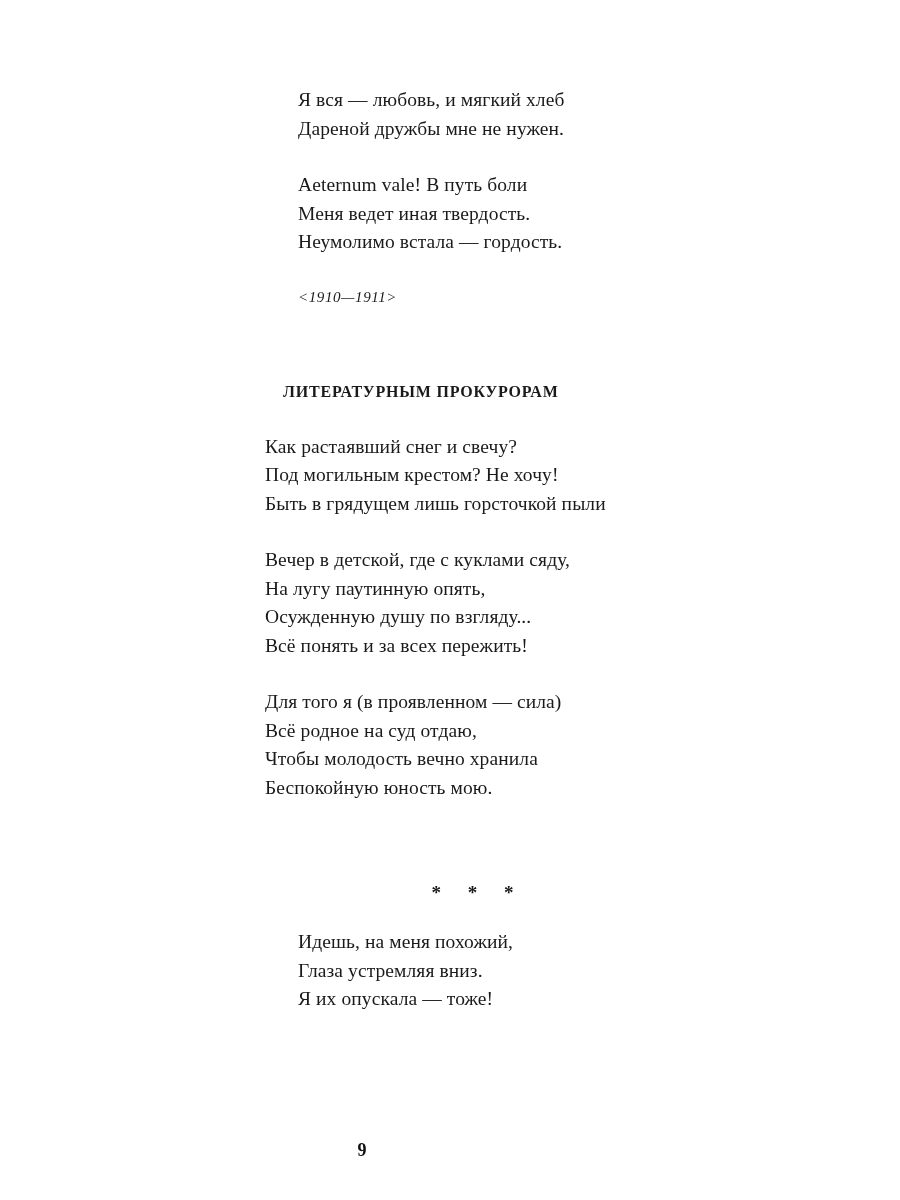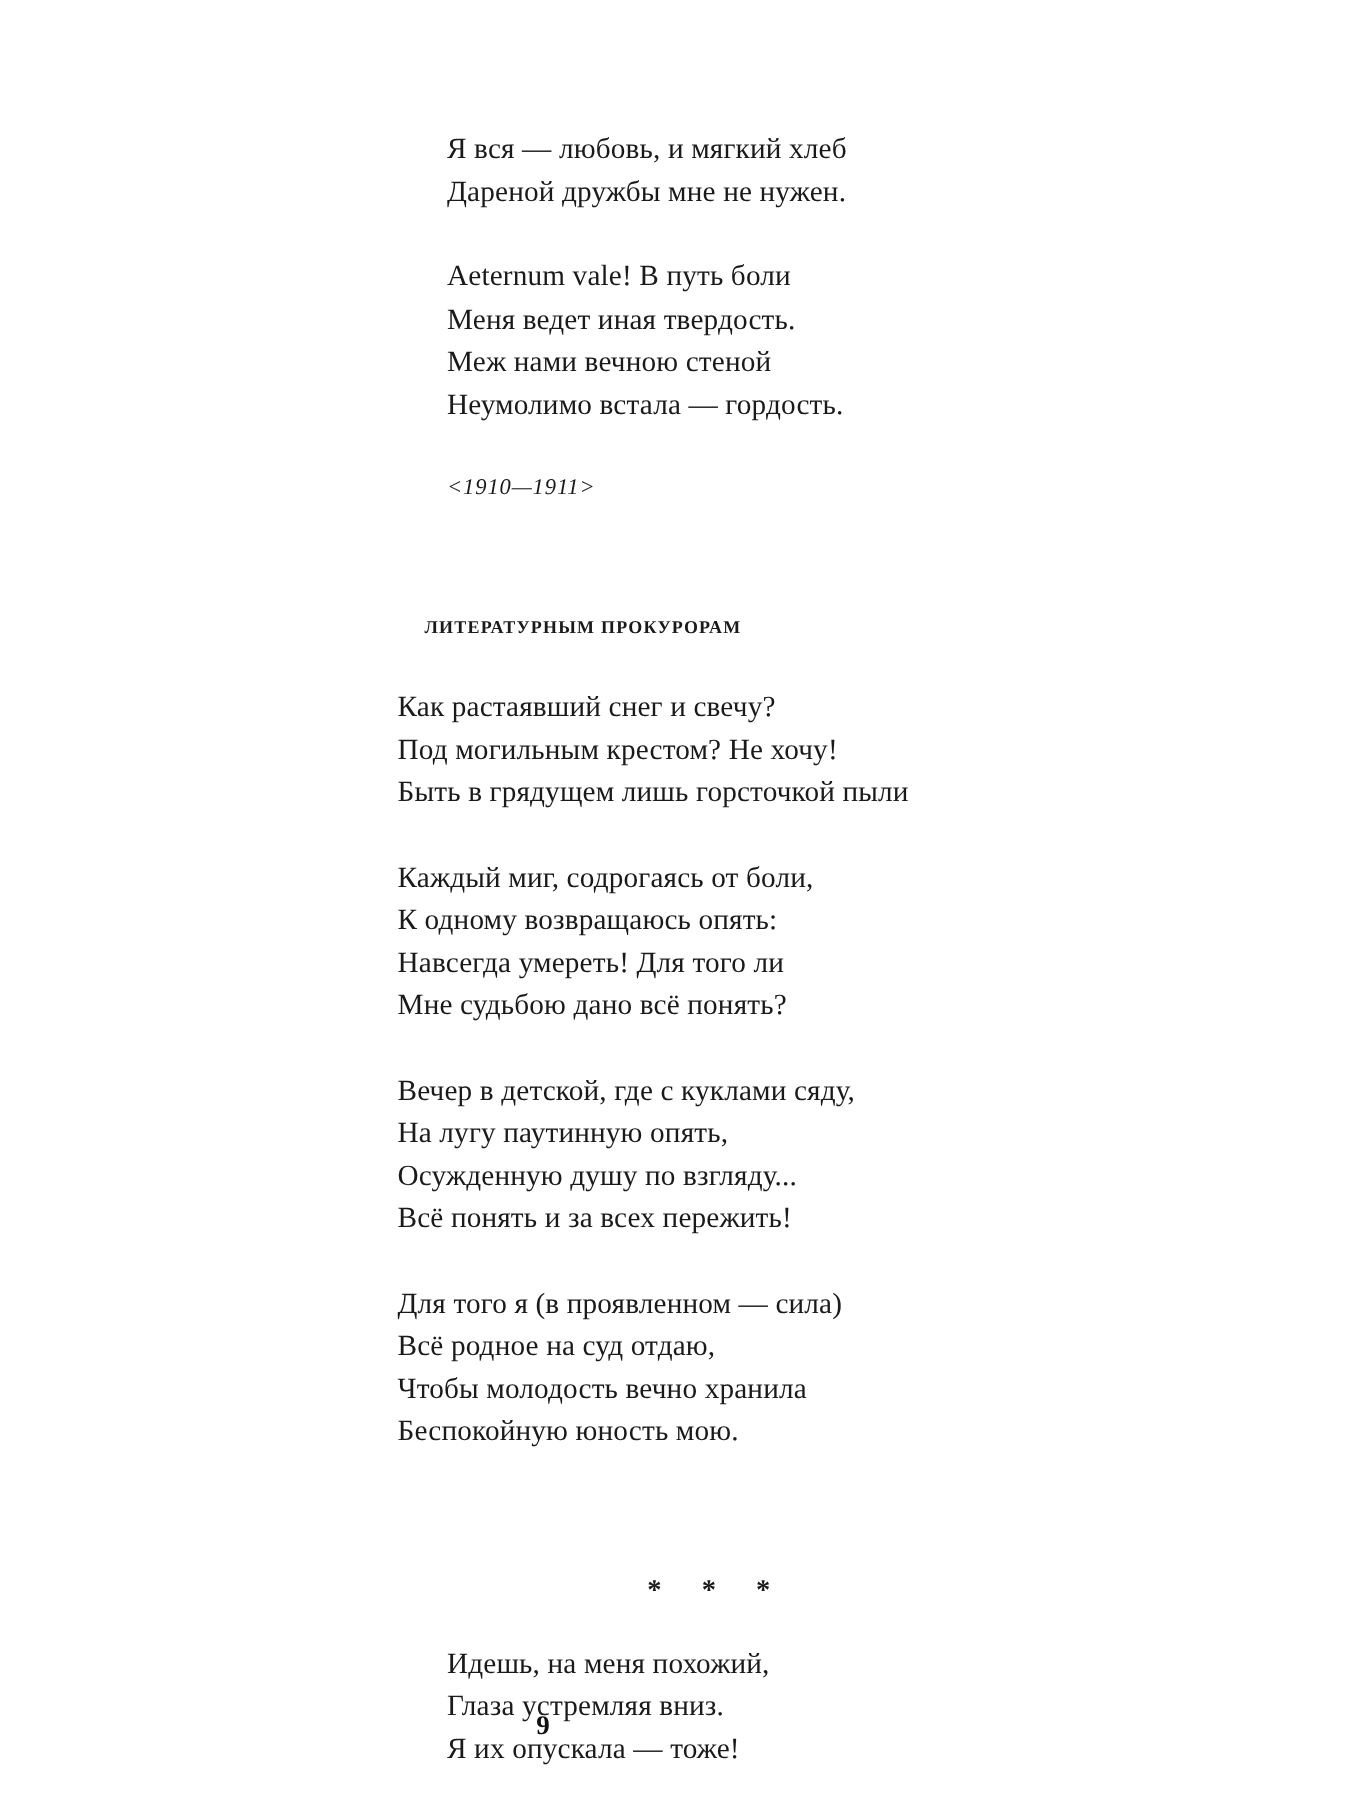--- a/index.html
+++ b/index.html
@@ -50,21 +50,21 @@
     font-size: 15px;
     line-height: 24px;
     margin-left: 33px;
     margin-top: 18px;
     letter-spacing: 0.6px;
   }
 
   
   .poem-title {
     font-weight: bold;
-    font-size: 12px;
+    font-size: 16px;
     letter-spacing: 0.8px;
     margin: 0 0 32px 0;
     padding-left: 18px;
     white-space: pre;
   }
 
   .gap-large { height: 52px; }
   .gap-xl { height: 74px; }
 
   
@@ -97,42 +97,35 @@
   <div class="content">
 
     <div class="stanza indent">
       <div class="line">Я вся — любовь, и мягкий хлеб</div>
       <div class="line">Дареной дружбы мне не нужен.</div>
     </div>
 
     <div class="stanza indent">
       <div class="line">Aeternum vale! В путь боли</div>
       <div class="line">Меня ведет иная твердость.</div>
-      <div class="line">Меж нами вечною стеной</div>
       <div class="line">Неумолимо встала — гордость.</div>
     </div>
 
     <div class="date">&lt;1910—1911&gt;</div>
 
     <div class="gap-xl"></div>
 
     <div class="poem-title">ЛИТЕРАТУРНЫМ ПРОКУРОРАМ</div>
 
     <div class="stanza">
       <div class="line">Как растаявший снег и свечу?</div>
       <div class="line">Под могильным крестом? Не хочу!</div>
       <div class="line">Быть в грядущем лишь горсточкой пыли</div>
     </div>
 
-    <div class="stanza">
-      <div class="line">Каждый миг, содрогаясь от боли,</div>
-      <div class="line">К одному возвращаюсь опять:</div>
-      <div class="line">Навсегда умереть! Для того ли</div>
-      <div class="line">Мне судьбою дано всё понять?</div>
-    </div>
 
     <div class="stanza">
       <div class="line">Вечер в детской, где с куклами сяду,</div>
       <div class="line">На лугу паутинную опять,</div>
       <div class="line">Осужденную душу по взгляду...</div>
       <div class="line">Всё понять и за всех пережить!</div>
     </div>
 
     <div class="stanza">
       <div class="line">Для того я (в проявленном — сила)</div>

